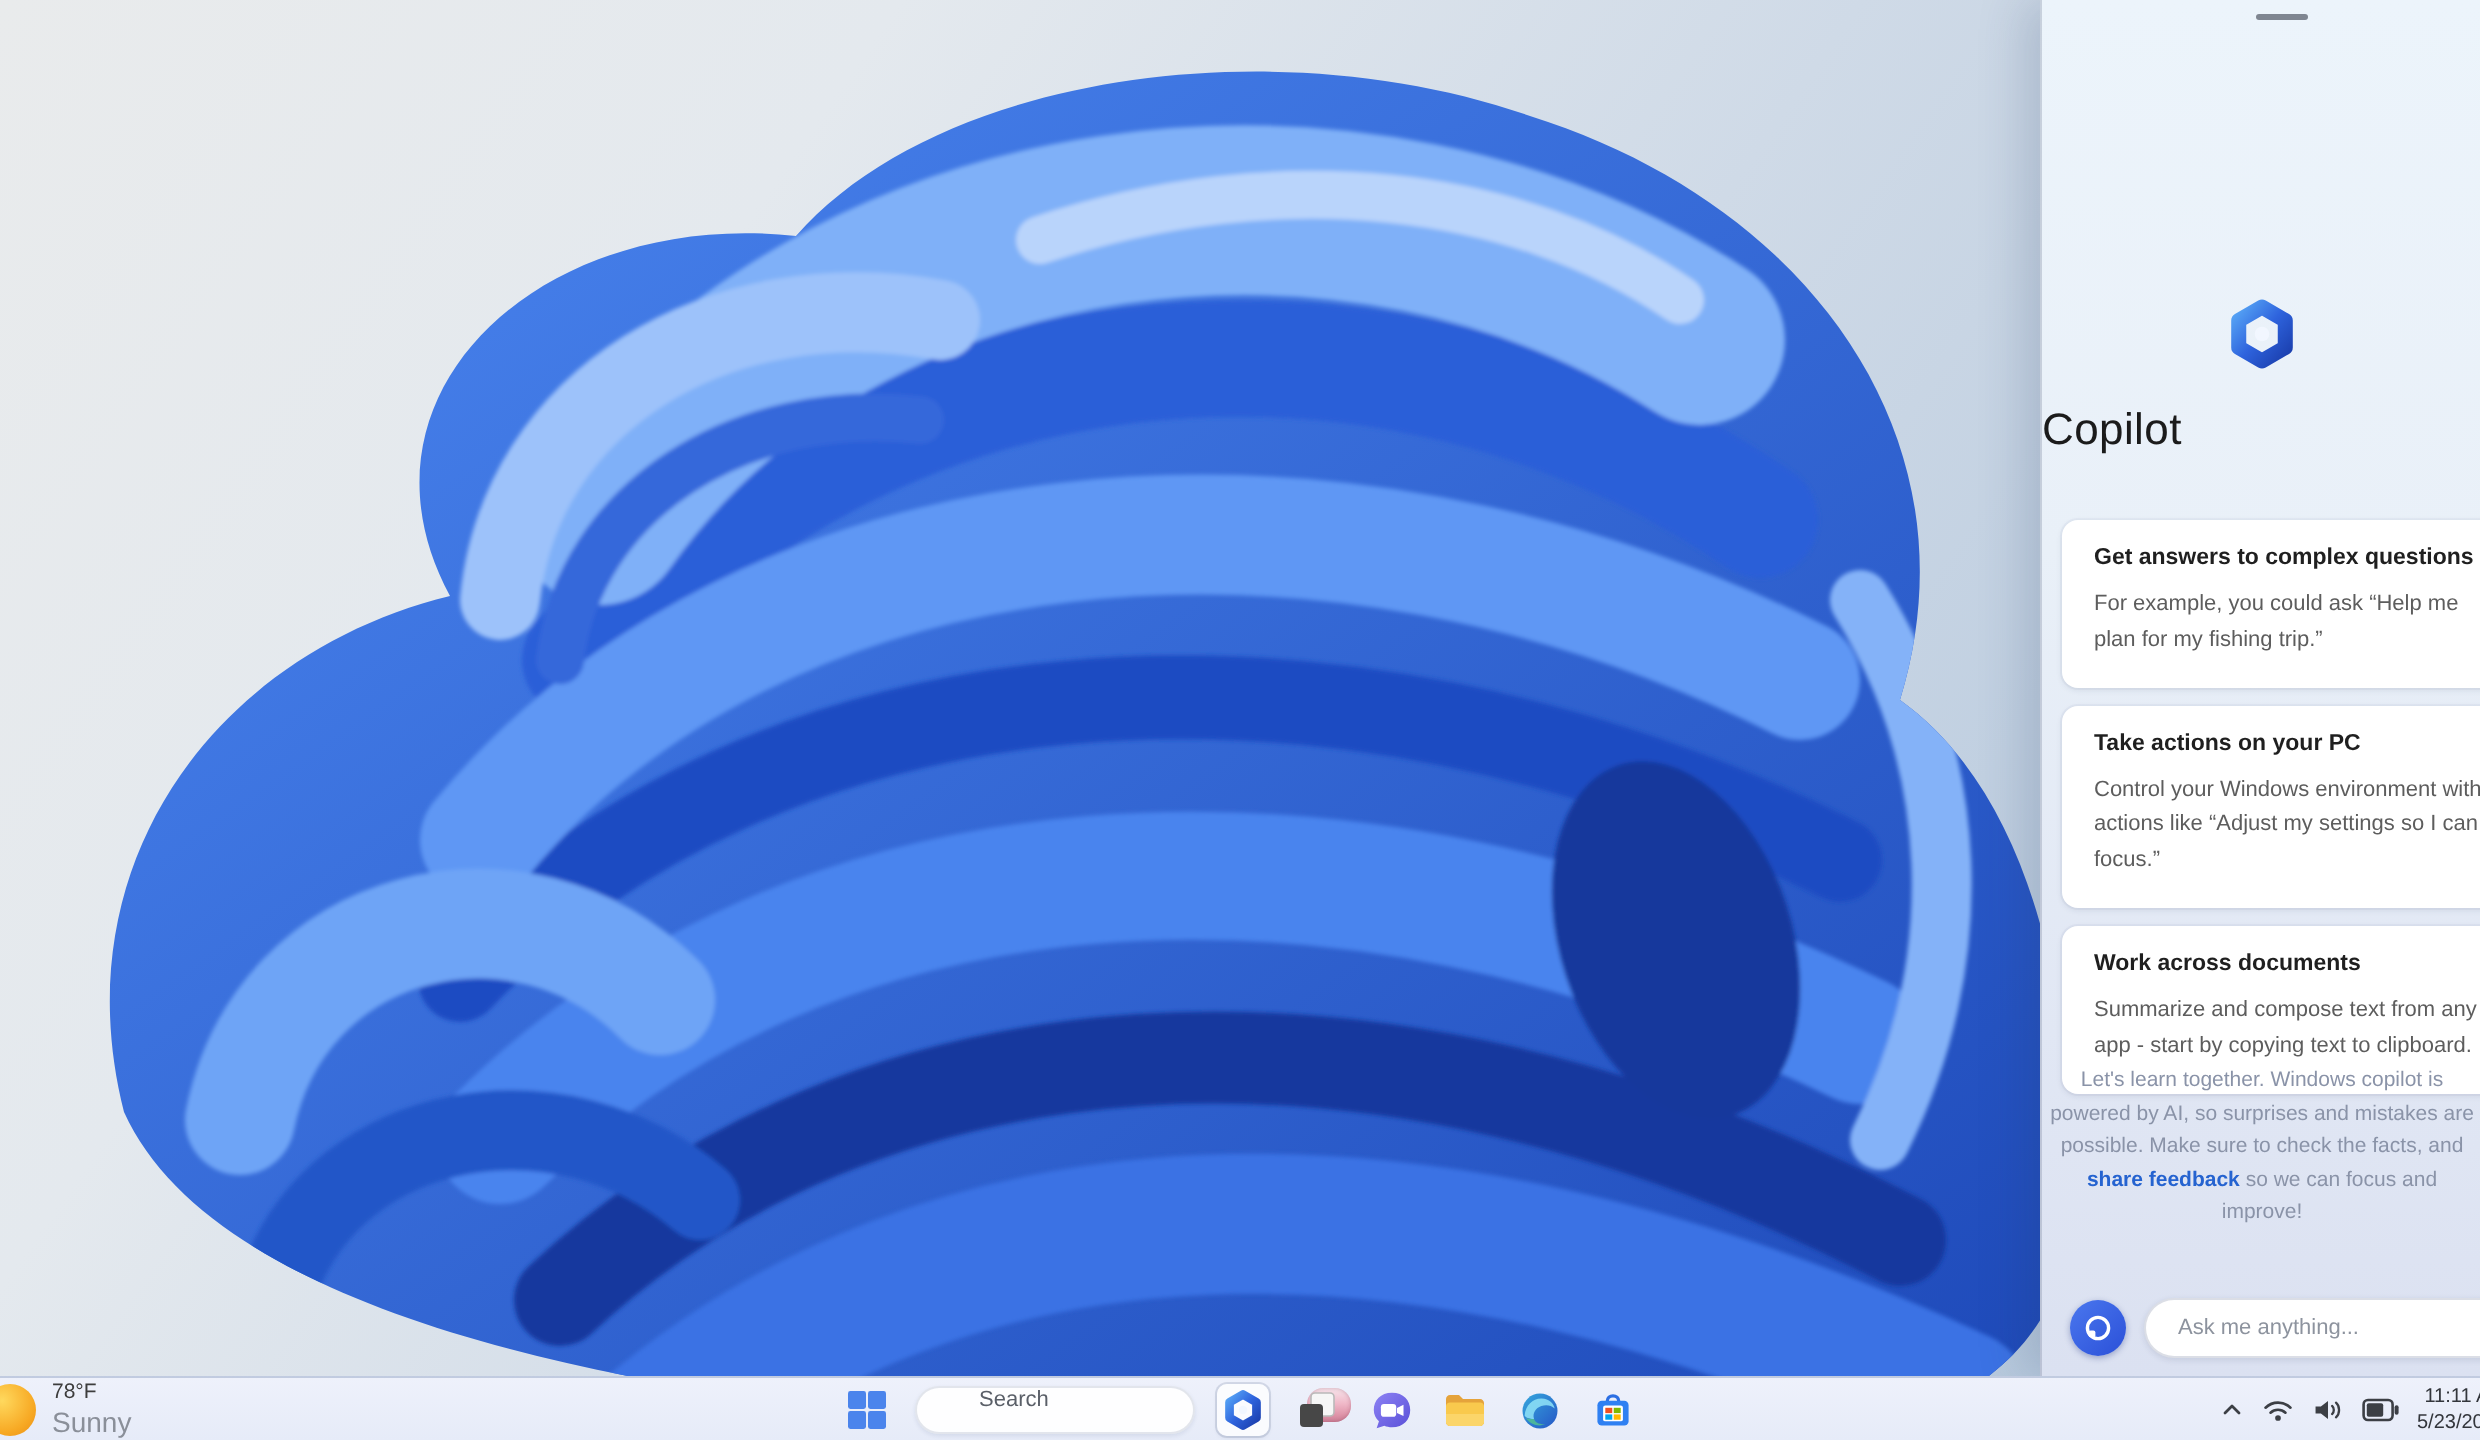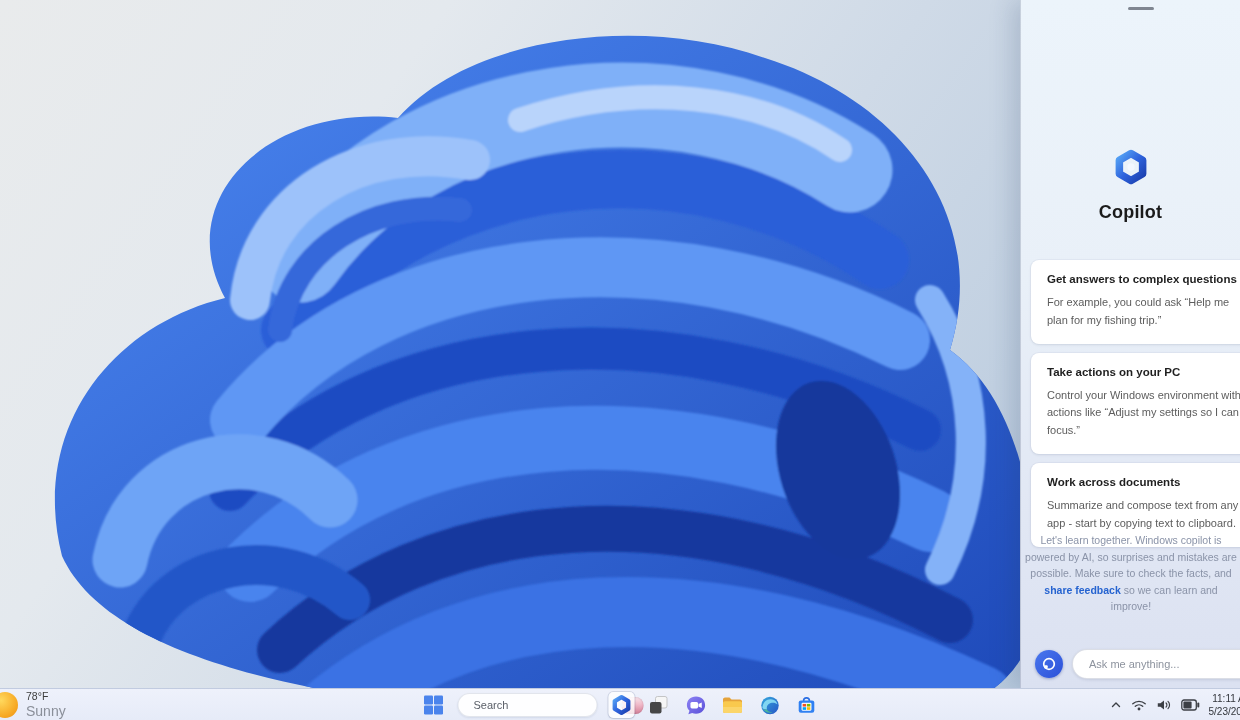--- a/index.html
+++ b/index.html
@@ -24,21 +24,21 @@
     box-shadow:-8px 0 22px rgba(40,60,100,.18);
     overflow:hidden;
   }
   .drag-handle {
     position:absolute; left:107px; top:7px; width:26px; height:3px;
     border-radius:2px; background:#7f8691;
   }
   .panel-logo { position:absolute; left:50%; top:148px; transform:translateX(-50%); width:38px; height:38px; }
   .panel-title {
     position:absolute; left:0; top:202px; width:100%;
-    text-align:center; font-size:18px; font-weight:bold; color:#1b1b1b; letter-spacing:.2px;
+    font-size:22px; font-weight:normal; color:#1b1b1b; letter-spacing:.2px;
   }
   .cards { position:absolute; left:10px; top:260px; width:232px; display:flex; flex-direction:column; gap:9px; }
   .card {
     background:#ffffff; border-radius:8px; padding:13px 16px 14px 16px;
     box-shadow:0 1px 3px rgba(30,45,80,.10), 0 0 0 1px rgba(30,45,80,.03);
   }
   .card h3 { font-size:11.5px; font-weight:bold; color:#1f1f1f; margin-bottom:9px; }
   .card p  { font-size:11px; color:#5d5d5d; line-height:1.62; }
   .disclaimer {
     position:absolute; left:4px; top:532px; width:212px;
@@ -86,21 +86,21 @@
   }
   .tb-btn {
     width:26px; height:26px; border-radius:5px;
     display:flex; align-items:center; justify-content:center; cursor:pointer;
   }
   .tb-btn.active { background:rgba(255,255,255,.78); box-shadow:0 0 0 1px rgba(90,105,140,.18), 0 1px 2px rgba(40,60,110,.10); }
   .search-pill {
     height:24px; width:140px; border-radius:12px;
     background:rgba(255,255,255,.92); border:1px solid rgba(100,115,150,.18);
     box-shadow:0 1px 2px rgba(40,60,110,.10);
-    display:flex; align-items:center; padding:0 4px 0 9px; gap:6px; cursor:text;
+    display:flex; align-items:flex-start; padding:0 4px 0 9px; gap:22px; cursor:text;
   }
   .search-pill input {
     flex:1; border:none; outline:none; background:transparent;
     font-size:11px; color:#444; font-family:"Liberation Sans",sans-serif;
   }
   .search-pill input::placeholder { color:#5a5f68; }
   .bing-img {
     flex:0 0 22px; width:22px; height:17px; border-radius:8px;
     background:linear-gradient(180deg,#f7e6ec 0%,#f0b9c9 45%,#de93a8 80%,#cd8198 100%);
     box-shadow:inset 0 0 2px rgba(120,40,70,.35);
@@ -181,21 +181,21 @@
       <div class="card">
         <h3>Take actions on your PC</h3>
         <p>Control your Windows environment with actions like “Adjust my settings so I can focus.”</p>
       </div>
       <div class="card">
         <h3>Work across documents</h3>
         <p>Summarize and compose text from any app - start by copying text to clipboard.</p>
       </div>
     </div>
 
-    <div class="disclaimer"><span>Let's learn together. Windows copilot is powered by AI, so surprises and mistakes are possible. Make sure to check the facts, and </span><span class="fb-link">share feedback</span><span> so we can learn and improve!</span></div>
+    <div class="disclaimer"><span>Let's learn together. Windows copilot is powered by AI, so surprises and mistakes are possible. Make sure to check the facts, and </span><span class="fb-link">share feedback</span><span> so we can focus and improve!</span></div>
 
     <div class="chat-row">
       <div class="avatar-btn">
         <svg width="16" height="16" viewBox="0 0 16 16">
           <circle cx="8" cy="8" r="5.3" fill="none" stroke="#ffffff" stroke-width="1.7"></circle>
           <rect x="3.3" y="9.2" width="3.4" height="3.4" rx="1" fill="#ffffff"></rect>
         </svg>
       </div>
       <input class="chat-input" type="text" placeholder="Ask me anything..." style="">
     </div>

